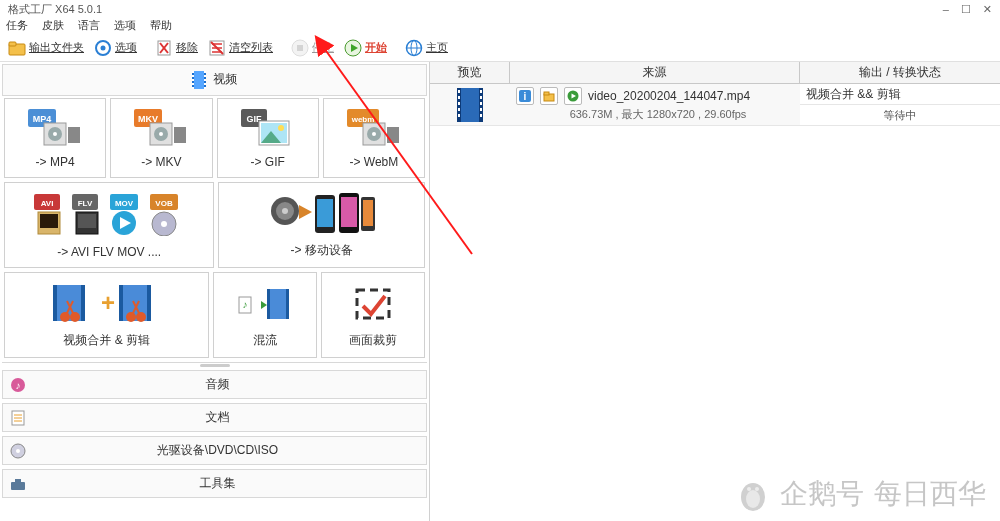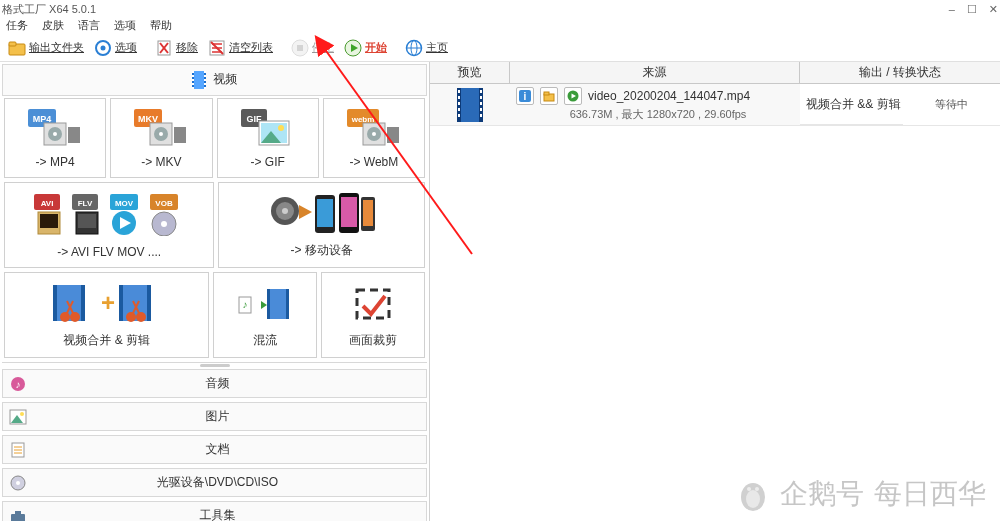--- a/index.html
+++ b/index.html
@@ -1,18 +1,18 @@
 <!DOCTYPE html>
 <html><head>
 <meta charset="utf-8">
 <style>
 * { margin: 0; padding: 0; box-sizing: border-box; font-family: "Microsoft YaHei", sans-serif; }
 body { width: 1000px; height: 521px; background: #fff; font-size: 12px; color: #333; position: relative; overflow: hidden; }
 
-.titlebar { height: 18px; display: flex; align-items: center; padding: 0 2px; font-size: 11px; color: #555; }
+.titlebar { height: 18px; display: flex; align-items: center; padding: 0 8px; font-size: 11px; color: #555; }
 .titlebar .win-controls { margin-left: auto; display: flex; gap: 12px; font-size: 11px; color: #666; }
 .titlebar .win-controls span { cursor: pointer; }
 
 .menubar { height: 16px; display: flex; gap: 14px; padding: 0 6px; font-size: 11px; color: #333; }
 .menubar span { cursor: pointer; }
 
 .toolbar { height: 28px; display: flex; align-items: center; gap: 2px; padding: 2px 4px; border-bottom: 1px solid #e0e0e0; }
 .tb-btn { display: flex; align-items: center; gap: 3px; padding: 2px 4px; cursor: pointer; }
 .tb-label { font-size: 11px; color: #333; text-decoration: underline; }
 .tb-sep { width: 6px; }
@@ -42,21 +42,21 @@
 .col-source { flex: 1; }
 .col-output { width: 200px; border-right: none !important; }
 
 .task-row { display: flex; height: 42px; border-bottom: 1px solid #e6e6e6; }
 .task-preview { width: 80px; display:flex; align-items:center; justify-content:center; background:#f8f8f8; }
 .task-source { flex: 1; display: flex; flex-direction: column; justify-content: center; padding-left: 6px; background:#f8f8f8; }
 .task-source-top { display:flex; align-items:center; gap:6px; }
 .task-source-top .mini-btn { width:18px; height:18px; border:1px solid #bbb; border-radius:2px; display:flex; align-items:center; justify-content:center; cursor:pointer; background:#fff; }
 .task-filename { font-weight: normal; font-size: 12px; }
 .task-meta { font-size: 11px; color: #666; margin-top: 2px; text-align:center; }
-.task-output { width: 200px; display:flex; }
+.task-output { width: 200px; display:flex; flex-direction:column; }
 .task-output-top { flex:1; display:flex; align-items:center; padding-left:6px; font-size:12px; border-bottom:1px solid #e6e6e6; }
 .task-output-bot { flex:1; display:flex; align-items:center; justify-content:center; font-size:11px; color:#555; }
 
 .arrow-annotation { position:absolute; pointer-events:none; z-index: 50; }
 
 .watermark { position:absolute; right: 14px; bottom: 8px; color: rgba(120,120,120,0.42); font-size: 28px; font-weight: 400; display:flex; align-items:center; gap:10px; pointer-events:none; }
 
 
 svg { display:block; }
 </style>
@@ -310,30 +310,20 @@
       </div>
 
     <div class="accordion">
       <span class="acc-icon">
           <svg width="18" height="16">
             <circle cx="9" cy="8" r="7" fill="#d85a9a"></circle>
             <text x="9" y="12" font-size="10" fill="#fff" text-anchor="middle">♪</text>
           </svg>
         </span>
       <span class="acc-label">音频</span>
-    </div>
-    <div class="accordion">
-      <span class="acc-icon">
-          <svg width="18" height="16">
-            <rect x="1" y="1" width="16" height="14" fill="#fff" stroke="#999"></rect>
-            <polygon points="2,14 8,6 14,14" fill="#5a8"></polygon>
-            <circle cx="13" cy="5" r="2" fill="#fd5"></circle>
-          </svg>
-        </span>
-      <span class="acc-label">图片</span>
     </div>
     <div class="accordion">
       <span class="acc-icon">
           <svg width="18" height="16">
             <rect x="3" y="1" width="12" height="14" fill="#fff" stroke="#999"></rect>
             <line x1="5" y1="5" x2="13" y2="5" stroke="#e8a030"></line>
             <line x1="5" y1="8" x2="13" y2="8" stroke="#e8a030"></line>
             <line x1="5" y1="11" x2="13" y2="11" stroke="#e8a030"></line>
           </svg>
         </span>

